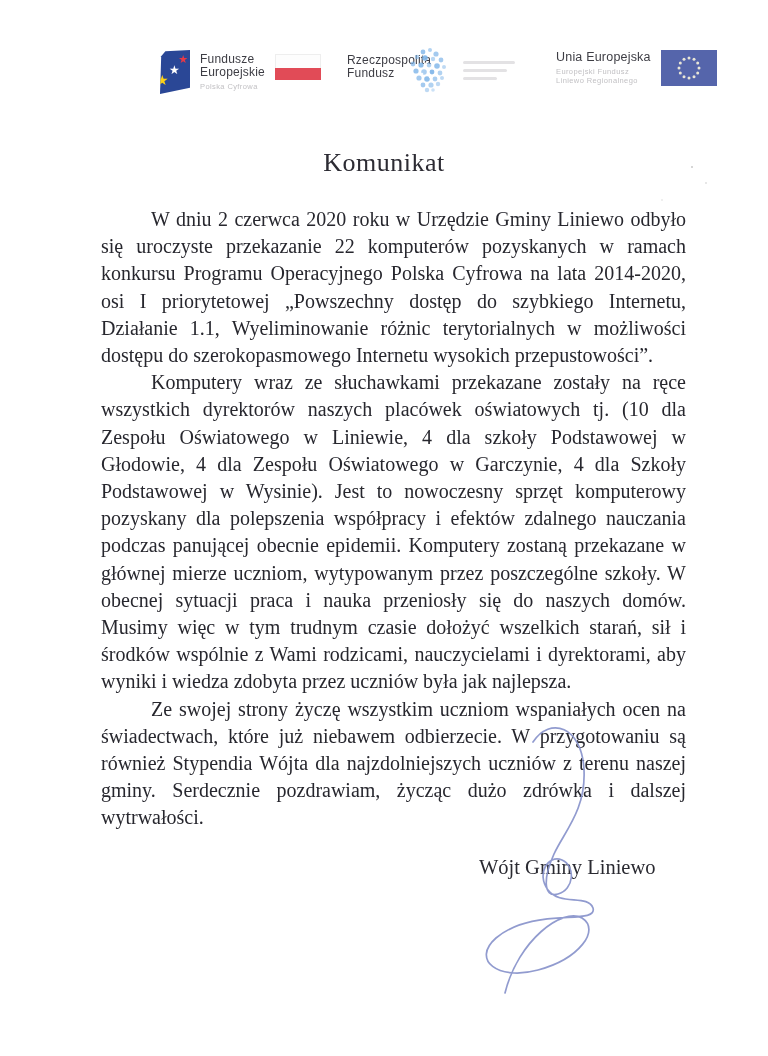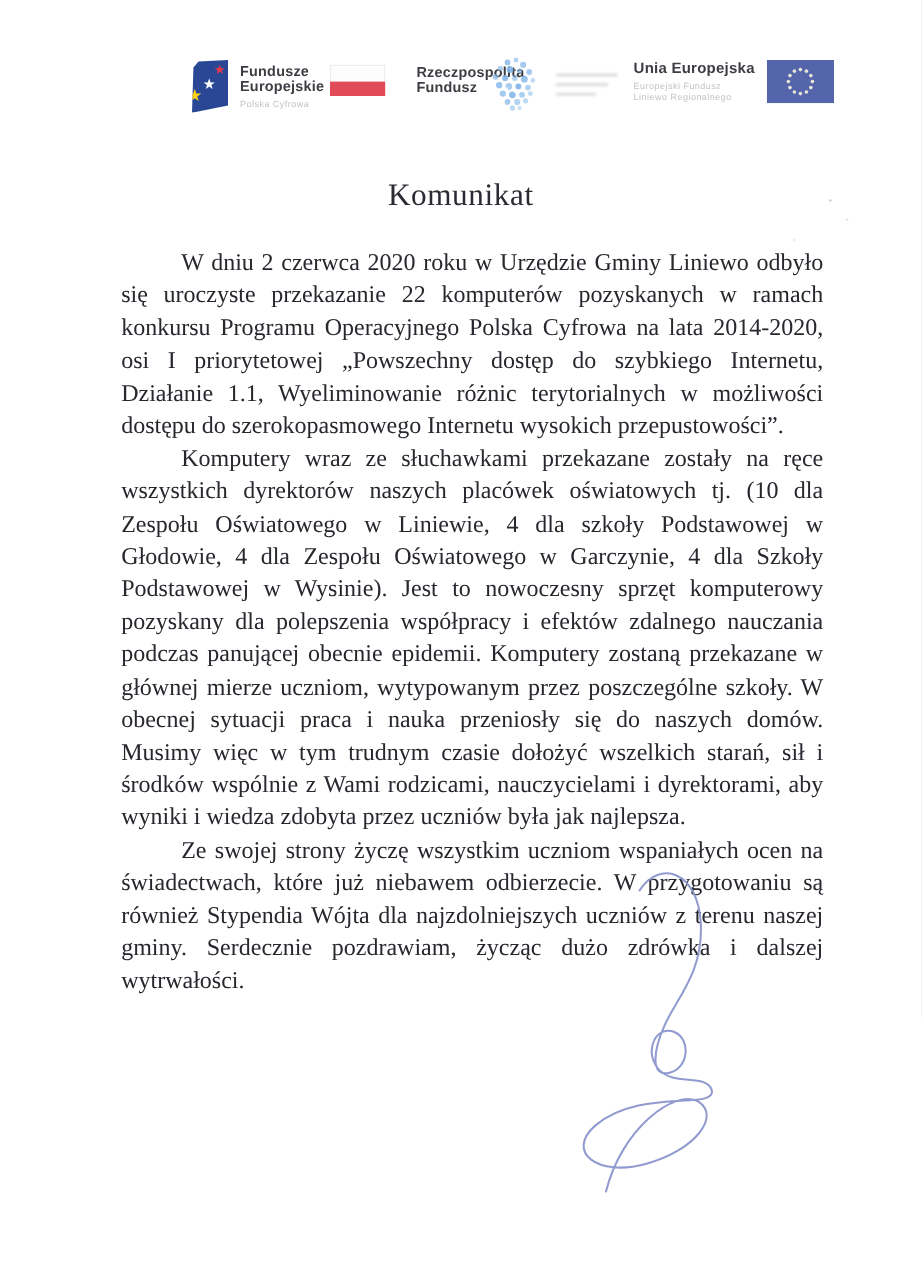--- a/index.html
+++ b/index.html
@@ -9,21 +9,21 @@
     margin:0 auto;
     background:#ffffff;
     overflow:hidden;
     font-family:"Liberation Serif", serif;
     color:#26262c;
   }
   
   .logo-bar{position:absolute;left:0;top:42px;width:768px;height:70px;}
   .logo{position:absolute;display:flex;align-items:center;}
   .logo-text{font-family:"Liberation Sans", sans-serif;}
-  .logo-title{font-size:12px;font-weight:bold;color:#3d3d44;line-height:13px;letter-spacing:.2px;}
+  .logo-title{font-size:12px;font-weight:normal;color:#3d3d44;line-height:13px;letter-spacing:.2px;}
   .logo-sub{font-size:7.5px;color:#c2c1c4;line-height:9px;letter-spacing:.4px;margin-top:3px;}
 
   
   .logo-fe{left:160px;top:8px;}
   .fe-flag{
     position:relative;width:30px;height:44px;margin-right:10px;
     background:#2a4796;
     clip-path:polygon(18% 3%, 100% 0%, 100% 86%, 0% 100%, 4% 14%);
   }
   .fe-star{position:absolute;font-size:11px;line-height:11px;}
@@ -36,21 +36,21 @@
   .pl-flag{width:46px;height:26px;margin-right:10px;display:flex;flex-direction:column;}
   .pl-flag .white{flex:1;background:#fdfdfd;border:1px solid #eee;border-bottom:none;}
   .pl-flag .red{flex:1;background:#e14b57;}
 
   
   .logo-crest{left:403px;top:2px;}
   .crest-ghost-text{margin-left:12px;display:flex;flex-direction:column;gap:5px;filter:blur(.7px);}
   .crest-ghost-text i{display:block;height:3px;background:#e3e2e4;border-radius:2px;}
 
   
-  .logo-eu{left:528px;top:8px;justify-content:center;}
+  .logo-eu{left:556px;top:8px;justify-content:center;}
   .logo-eu .logo-text{text-align:left;margin-right:10px;}
   .logo-eu .logo-title{font-size:12.5px;}
 
   
   .doc-title{
     position:absolute;left:0;top:148px;width:768px;
     text-align:center;font-size:26px;font-weight:normal;
     letter-spacing:.5px;color:#2c2b33;margin:0;
   }
   .doc-body{
@@ -181,20 +181,21 @@
   <span class="speck" style="left:705px;top:182px;opacity:.6"></span>
   <span class="speck" style="left:661px;top:199px;opacity:.4"></span>
 
   <div class="doc-body">
     <p>W dniu 2 czerwca 2020 roku w Urzędzie Gminy Liniewo odbyło się uroczyste przekazanie 22 komputerów pozyskanych w ramach konkursu Programu Operacyjnego Polska Cyfrowa na lata 2014-2020, osi I priorytetowej „Powszechny dostęp do szybkiego Internetu, Działanie 1.1, Wyeliminowanie różnic terytorialnych w możliwości dostępu do szerokopasmowego Internetu wysokich przepustowości”.</p>
     <p>Komputery wraz ze słuchawkami przekazane zostały na ręce wszystkich dyrektorów naszych placówek oświatowych tj. (10 dla Zespołu Oświatowego w Liniewie, 4 dla szkoły Podstawowej w Głodowie, 4 dla Zespołu Oświatowego w Garczynie, 4 dla Szkoły Podstawowej w Wysinie). Jest to nowoczesny sprzęt komputerowy pozyskany dla polepszenia współpracy i efektów zdalnego nauczania podczas panującej obecnie epidemii. Komputery zostaną przekazane w głównej mierze uczniom, wytypowanym przez poszczególne szkoły. W obecnej sytuacji praca i nauka przeniosły się do naszych domów. Musimy więc w tym trudnym czasie dołożyć wszelkich starań, sił i środków wspólnie z Wami rodzicami, nauczycielami i dyrektorami, aby wyniki i wiedza zdobyta przez uczniów była jak najlepsza.</p>
     <p>Ze swojej strony życzę wszystkim uczniom wspaniałych ocen na świadectwach, które już niebawem odbierzecie. W przygotowaniu są również Stypendia Wójta dla najzdolniejszych uczniów z terenu naszej gminy. Serdecznie pozdrawiam, życząc dużo zdrówka i dalszej wytrwałości.</p>
   </div>
 
   <div class="sig-block">
+    <p class="sig-role">Wójt Gminy Liniewo</p>
   </div>
 
   <svg class="sig-ink" width="230" height="300" viewBox="0 0 230 300">
     <path d="M 95 34
              C 112 8, 144 18, 146 62
              C 148 102, 126 124, 116 146
              C 106 168, 104 190, 120 186
              C 136 182, 138 158, 124 152
              C 110 146, 98 166, 110 182
              C 122 198, 150 186, 155 200

